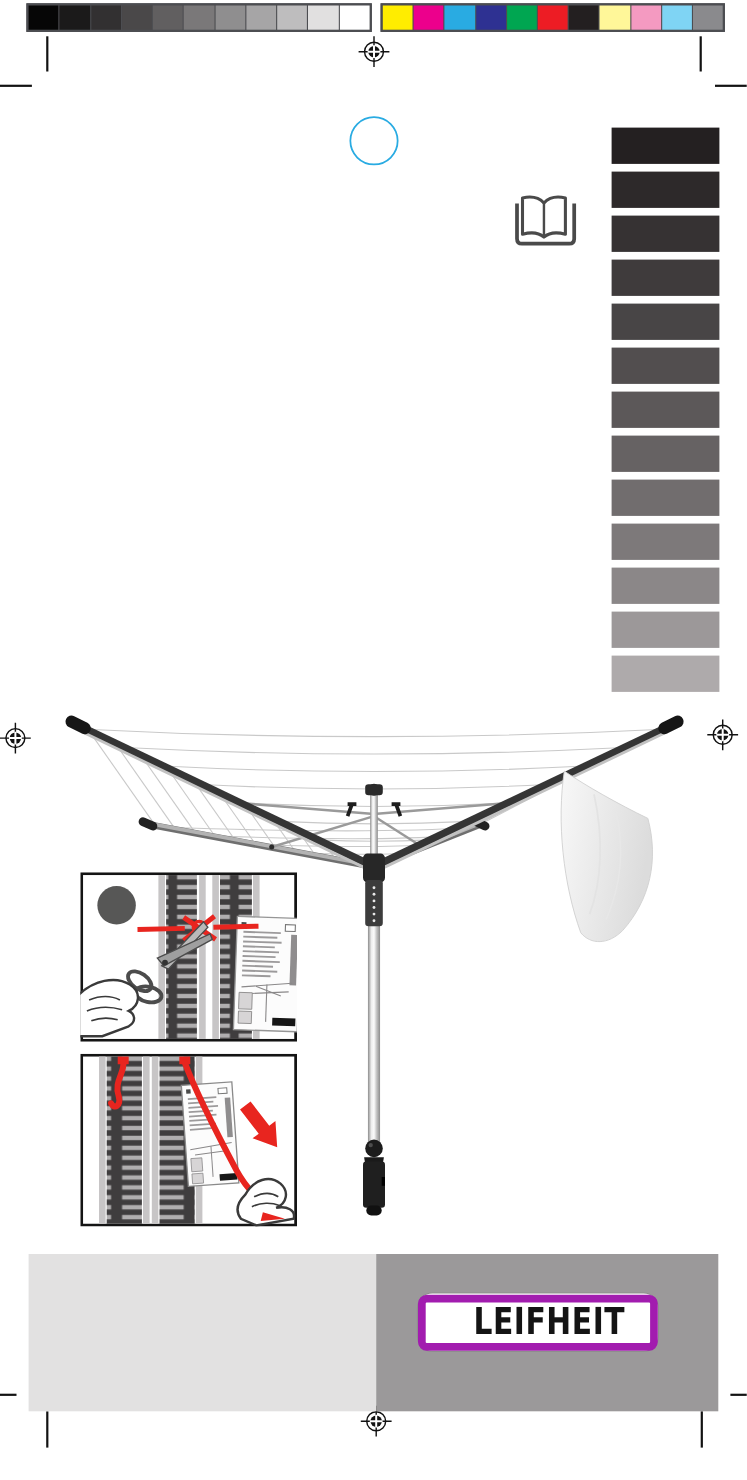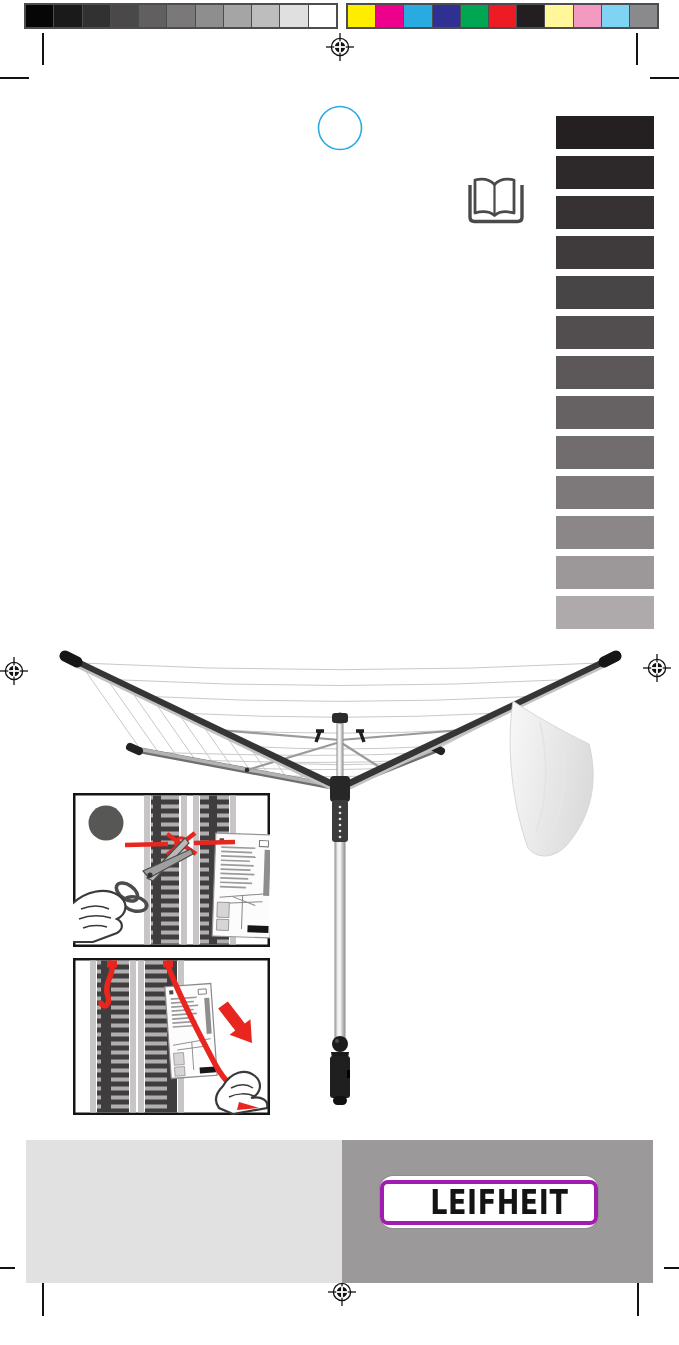--- a/index.html
+++ b/index.html
@@ -28,21 +28,21 @@
   .inset{position:absolute;}
   .inset1{left:73px;top:793px;}
   .inset2{left:73px;top:958px;}
 
   
   .footer-left{position:absolute;left:26px;top:1140px;width:316px;height:143px;}
   .footer-right{position:absolute;left:342px;top:1140px;width:311px;height:143px;}
   .logo{position:absolute;left:380px;top:1176px;width:218px;height:52px;background:#fff;
         border-radius:13px;display:flex;align-items:center;justify-content:center;
         box-shadow:0 0 0 1px rgba(0,0,0,0.08);}
-  .logo-inner{width:202px;height:37px;border:4px solid #a21caf;border-radius:8px;background:#fff;
+  .logo-inner{width:202px;height:37px;border:7px solid #a21caf;border-radius:8px;background:#fff;
         display:flex;align-items:center;justify-content:center;padding-left:20px;}
   .logo-text{font-family:"DejaVu Sans",sans-serif;font-weight:bold;font-size:26px;line-height:1;
         color:#141414;letter-spacing:0.5px;transform:scaleY(1.3) scaleX(1.04);}
 </style>
 </head>
 <body>
 
 <div class="page">
 
   <div class="calbar bar-gray">

